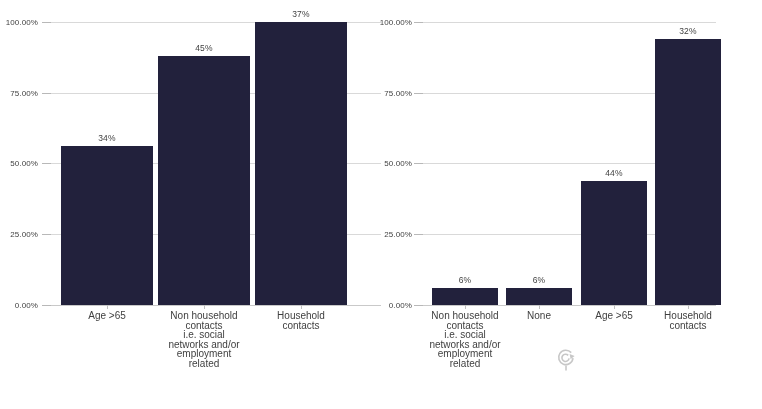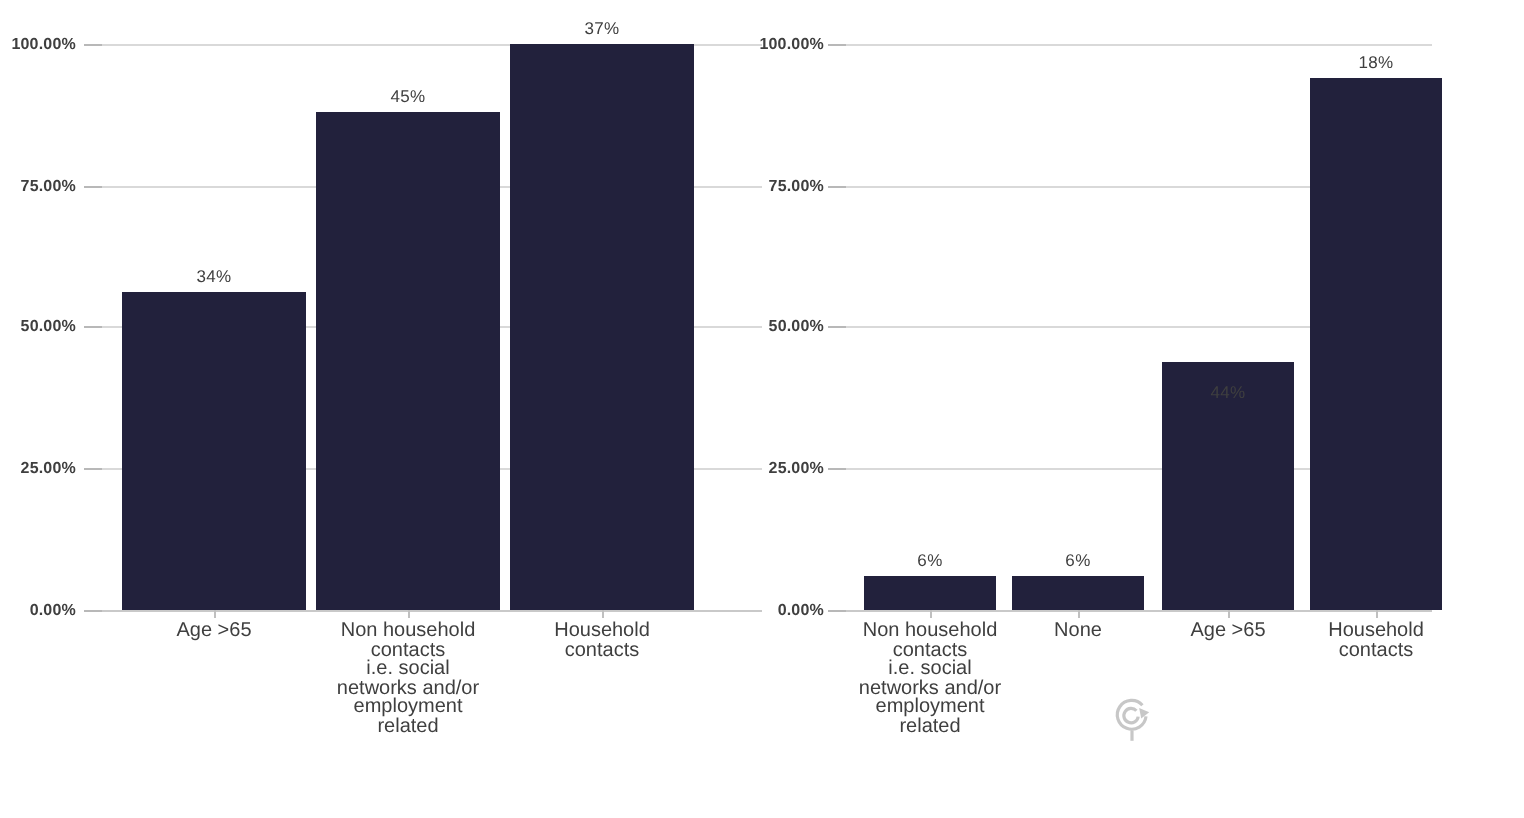--- a/index.html
+++ b/index.html
@@ -53,21 +53,20 @@
     background: #b8b8b8;
   }
   .ytick-label {
     position: absolute;
     font-size: 8px;
     color: #3f3f3f;
     text-align: right;
     letter-spacing: 0.1px;
     white-space: nowrap;
     transform: translateY(-50%);
-    font-weight: bold;
   }
 
   .bars {
     position: absolute;
     left: 0;
     top: 0;
     width: 381px;
     height: 409px;
   }
   .bar {
@@ -188,22 +187,22 @@
       <div class="ytick-label" style="left:-5px; top:305px; width:36px;">0.00%</div>
 
       <div class="bars">
         <div class="bar" style="left:51px; top:288px; width:66px; height:17px;"></div>
         <div class="bar" style="left:125px; top:288px; width:66px; height:17px;"></div>
         <div class="bar" style="left:200px; top:181px; width:66px; height:124px;"></div>
         <div class="bar" style="left:274px; top:39px; width:66px; height:266px;"></div>
 
         <div class="bar-value" style="left:84px; top:275px;">6%</div>
         <div class="bar-value" style="left:158px; top:275px;">6%</div>
-        <div class="bar-value" style="left:233px; top:168px;margin-top:23px;">44%</div>
-        <div class="bar-value" style="left:307px; top:26px;">18%</div>
+        <div class="bar-value" style="left:233px; top:168px;">44%</div>
+        <div class="bar-value" style="left:307px; top:26px;">32%</div>
       </div>
 
       <div class="xtick" style="left:84px; top:305px;"></div>
       <div class="xtick" style="left:158px; top:305px;"></div>
       <div class="xtick" style="left:233px; top:305px;"></div>
       <div class="xtick" style="left:307px; top:305px;"></div>
 
       <div class="cat-label" style="left:84px; top:311px; width:96px;">
         <div>Non household</div>
         <div>contacts</div>

